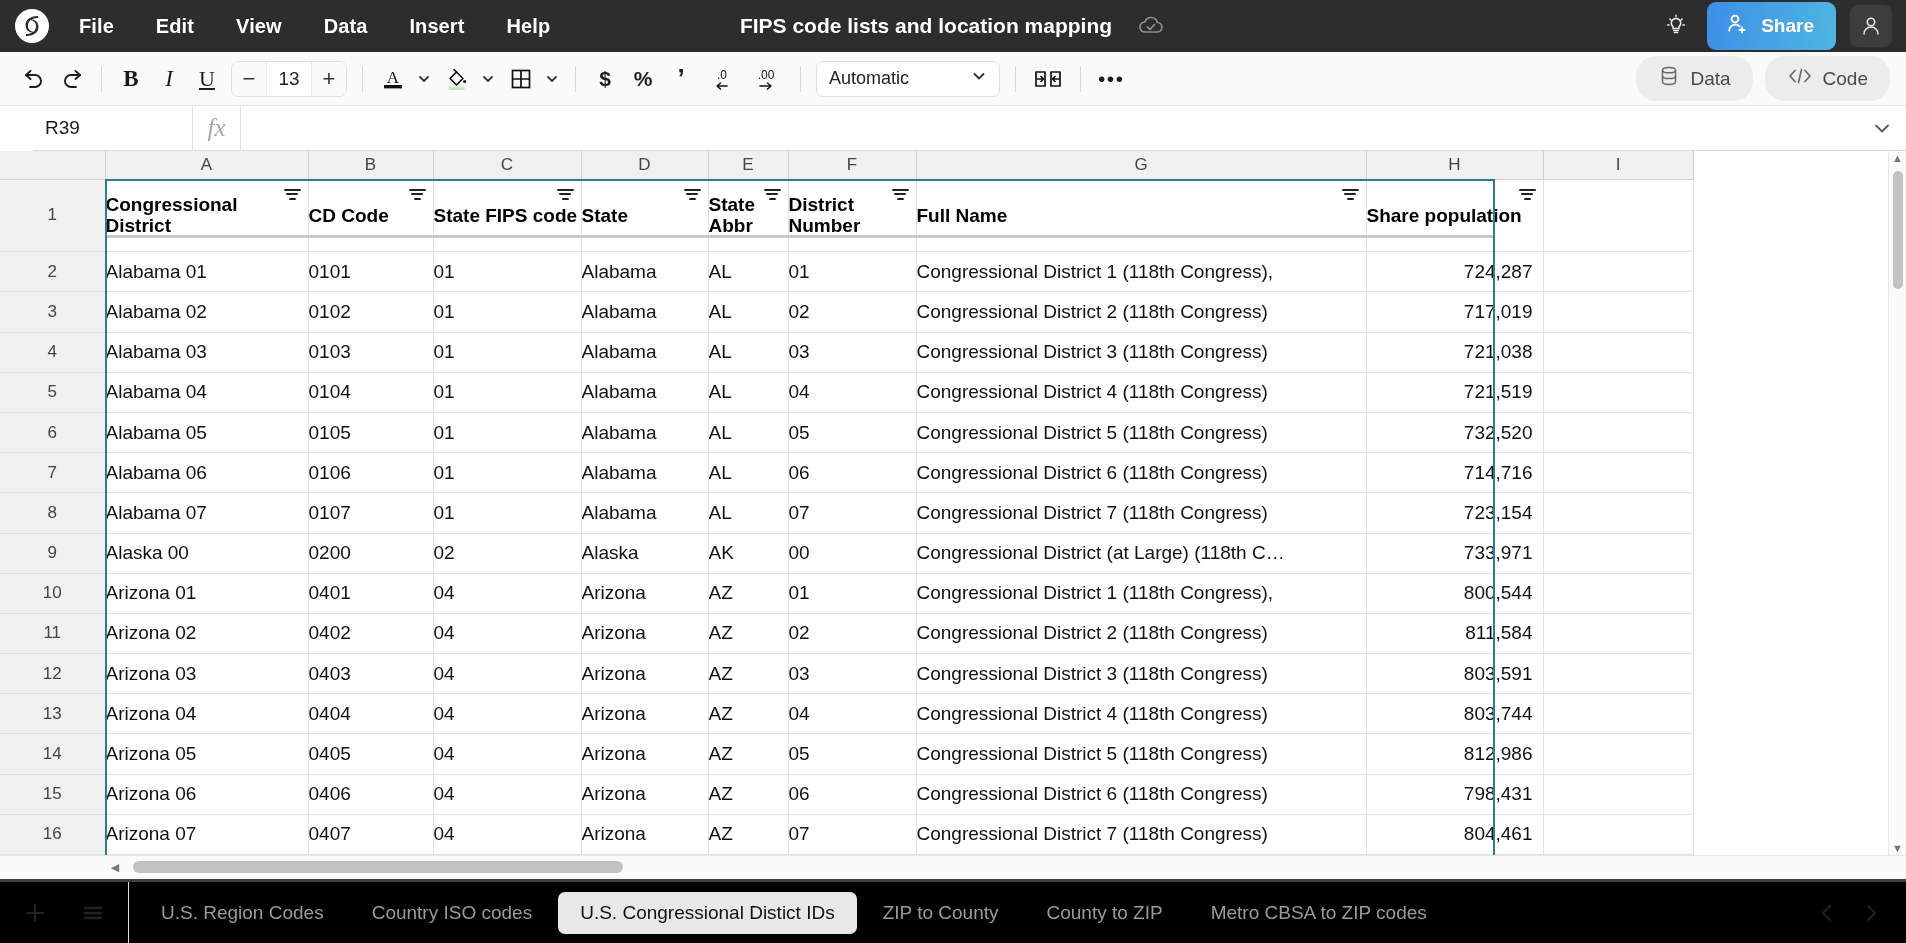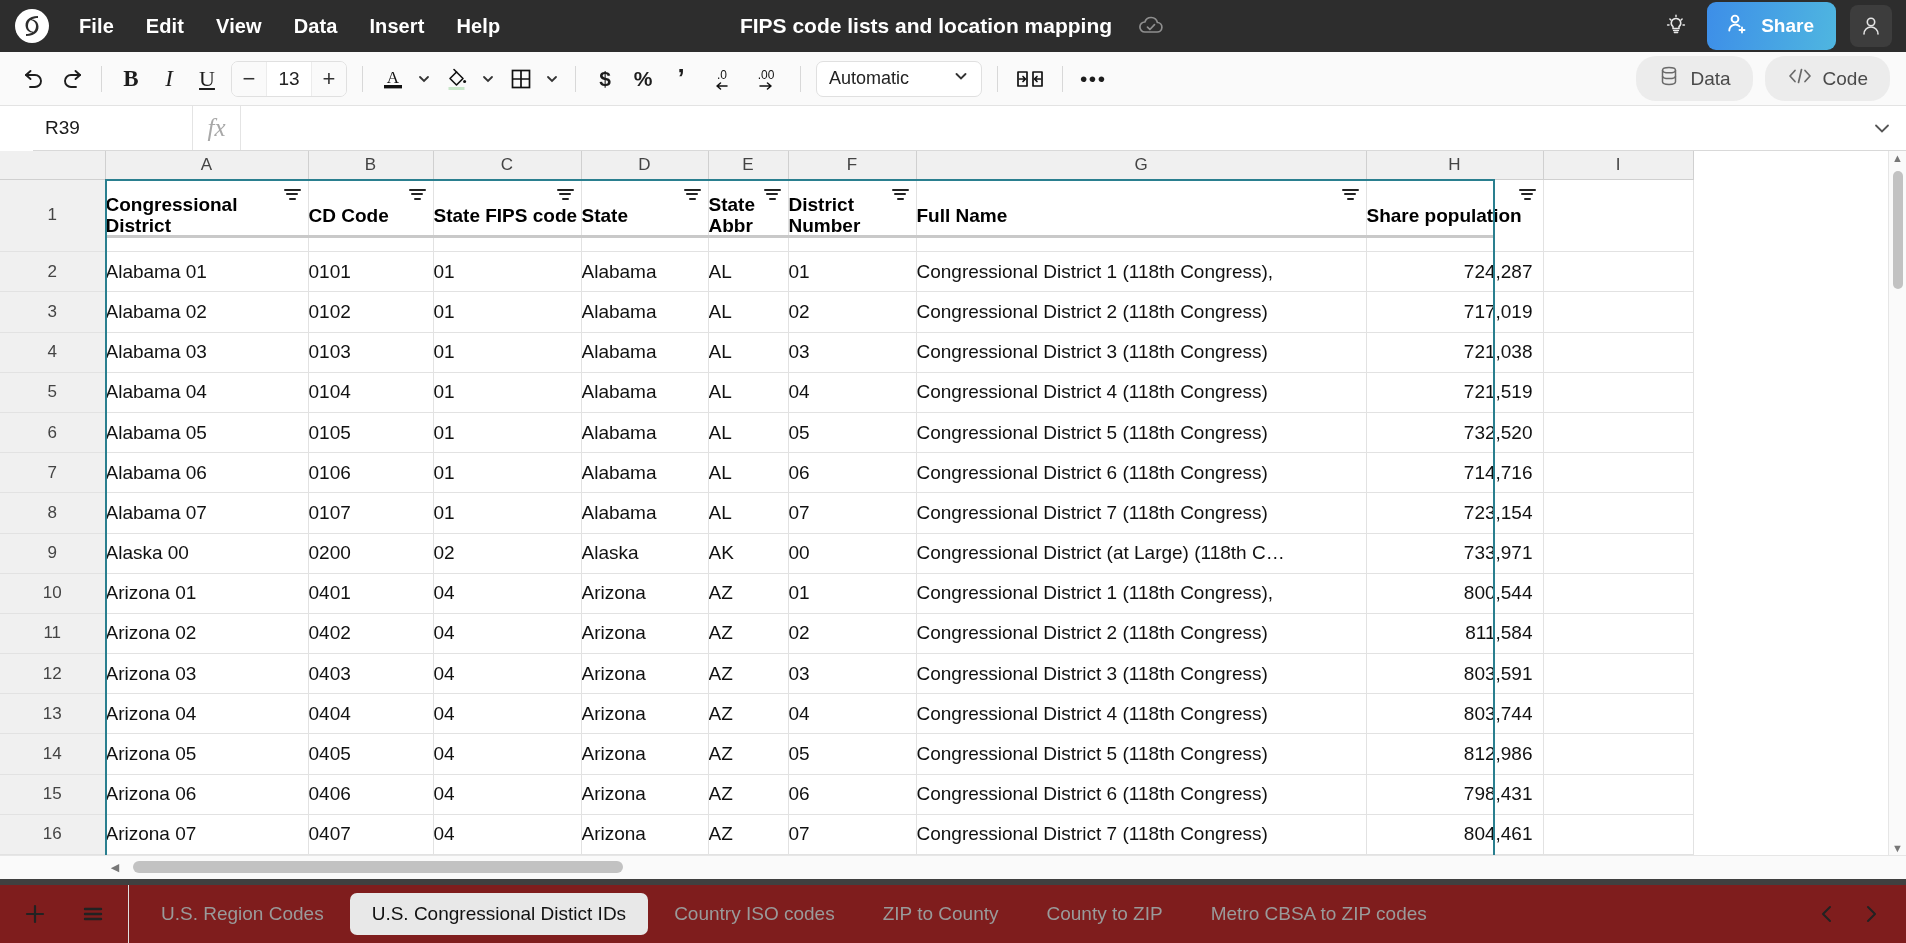--- a/index.html
+++ b/index.html
@@ -18,21 +18,21 @@
     display: flex; align-items: center;
     padding: 0 14px;
     position: relative;
   }
   .logo {
     width: 36px; height: 36px; flex: 0 0 36px;
     margin-right: 14px;
     display: flex; align-items: center; justify-content: center;
   }
   .logo svg { display: block; }
-  .menu-items { display: flex; align-items: center; gap: 2px; justify-content: space-between; }
+  .menu-items { display: flex; align-items: center; gap: 12px; justify-content: space-between; }
   .menu-item {
     color: #ffffff; font-size: 20px; font-weight: bold;
     padding: 6px 15px; border-radius: 5px; cursor: pointer;
     white-space: nowrap; letter-spacing: .1px;
   }
   .doc-title-wrap {
     position: absolute; left: 50%; top: 50%;
     transform: translate(-50%, -50%);
     display: flex; align-items: center; gap: 24px;
   }
@@ -102,21 +102,21 @@
     cursor: text;
   }
   .split-btn { display: flex; align-items: center; }
   .caret {
     width: 24px; height: 36px; display: flex;
     align-items: center; justify-content: center; cursor: pointer;
     border-radius: 5px;
   }
   .fmt-select {
     display: flex; align-items: center; justify-content: space-between;
-    width: 166px; height: 36px; padding: 0 12px;
+    width: 184px; height: 36px; padding: 0 12px;
     border: 1px solid #e0e0e0; border-radius: 7px;
     background: #fff; font-size: 18px; color: #222;
     cursor: pointer; margin: 0 4px;
   }
   .tb-right { margin-left: auto; display: flex; align-items: center; gap: 12px; }
   .pill-btn {
     display: flex; align-items: center; gap: 10px;
     background: #ececec; color: #4a4a4a;
     font-size: 19px; padding: 9px 22px; border-radius: 20px;
     cursor: pointer; border: none; white-space: nowrap;
@@ -232,21 +232,21 @@
   .hs-arrow { width: 20px; text-align: center; font-size: 11px; color: #777; cursor: pointer; }
   .hs-track { flex: 1; height: 100%; position: relative; margin-right: 4px; }
   .hs-thumb {
     position: absolute; top: 5px; left: 8px; width: 490px; height: 12px;
     background: #c2c2c2; border-radius: 6px; cursor: grab;
   }
 
   
   .sheettabs {
     height: 64px; flex: 0 0 64px;
-    background: #7f1d1d; border-top: 6px solid #404040;
+    background: #000000; border-top: 3px solid #404040;
     display: flex; align-items: center; text-align: right;
   }
   .st-left { display: flex; align-items: center; padding: 0 14px; gap: 16px;
              border-right: 1px solid #e0e0e0; height: 100%; }
   .st-iconbtn {
     width: 42px; height: 42px; display: flex;
     align-items: center; justify-content: center;
     border-radius: 7px; cursor: pointer; color: #222;
   }
   .st-tabs {
@@ -789,22 +789,22 @@
         </svg>
     </div>
     <div class="st-iconbtn">
       <svg width="26" height="26" viewBox="0 0 26 26" fill="none" stroke="#222" stroke-width="2.4" stroke-linecap="round">
           <path d="M5 8 H21 M5 13 H21 M5 18 H21"></path>
         </svg>
     </div>
   </div>
   <div class="st-tabs">
     <div class="sheet-tab">U.S. Region Codes</div>
+    <div class="sheet-tab">Country ISO codes</div>
     <div class="sheet-tab active">U.S. Congressional Distict IDs</div>
-    <div class="sheet-tab">Country ISO codes</div>
     <div class="sheet-tab">ZIP to County</div>
     <div class="sheet-tab">County to ZIP</div>
     <div class="sheet-tab">Metro CBSA to ZIP codes</div>
   </div>
   <div class="st-nav">
     <div class="st-navbtn">
       <svg width="24" height="24" viewBox="0 0 24 24" fill="none" stroke="#222" stroke-width="2" stroke-linecap="round" stroke-linejoin="round">
           <path d="M15 5 L8 12 L15 19"></path>
         </svg>
     </div>

